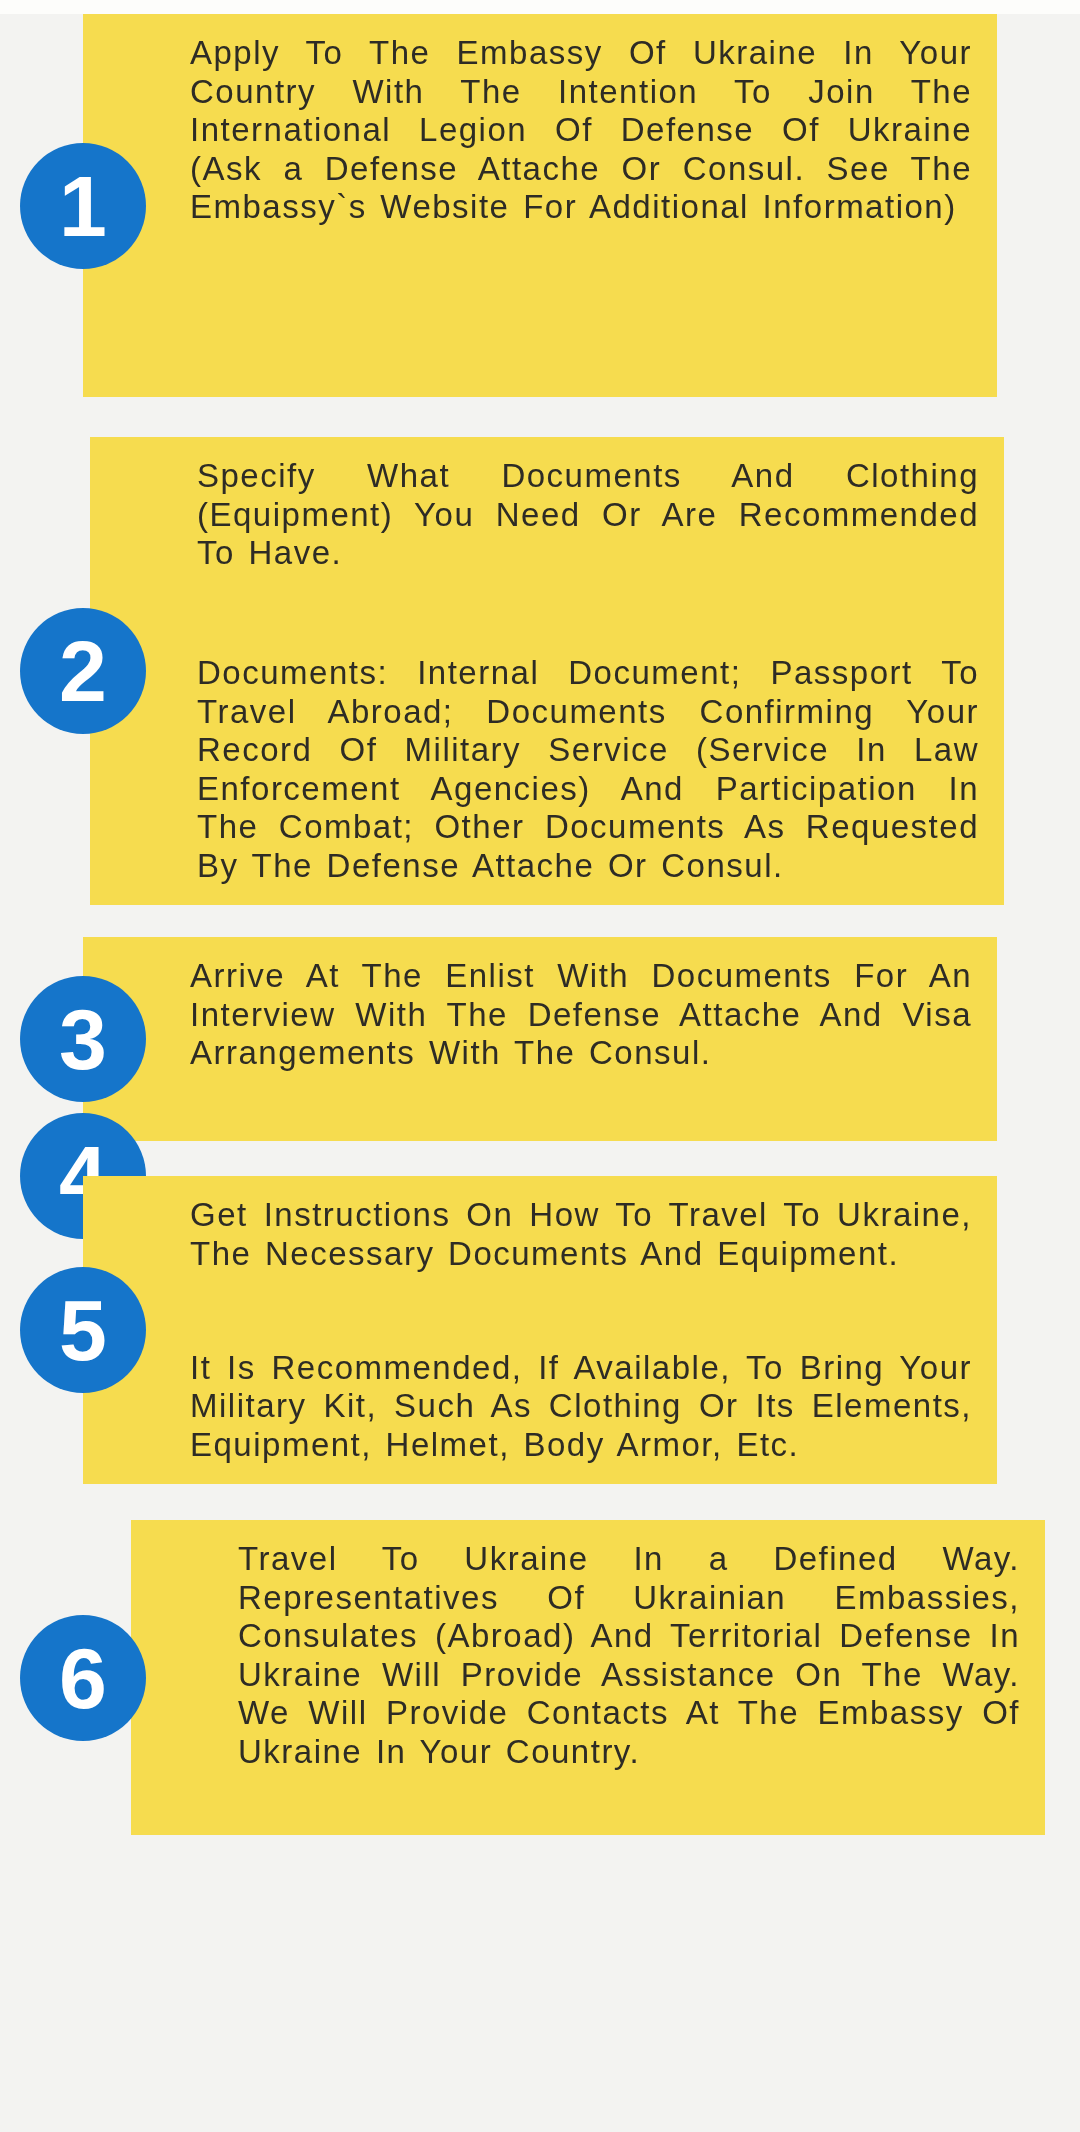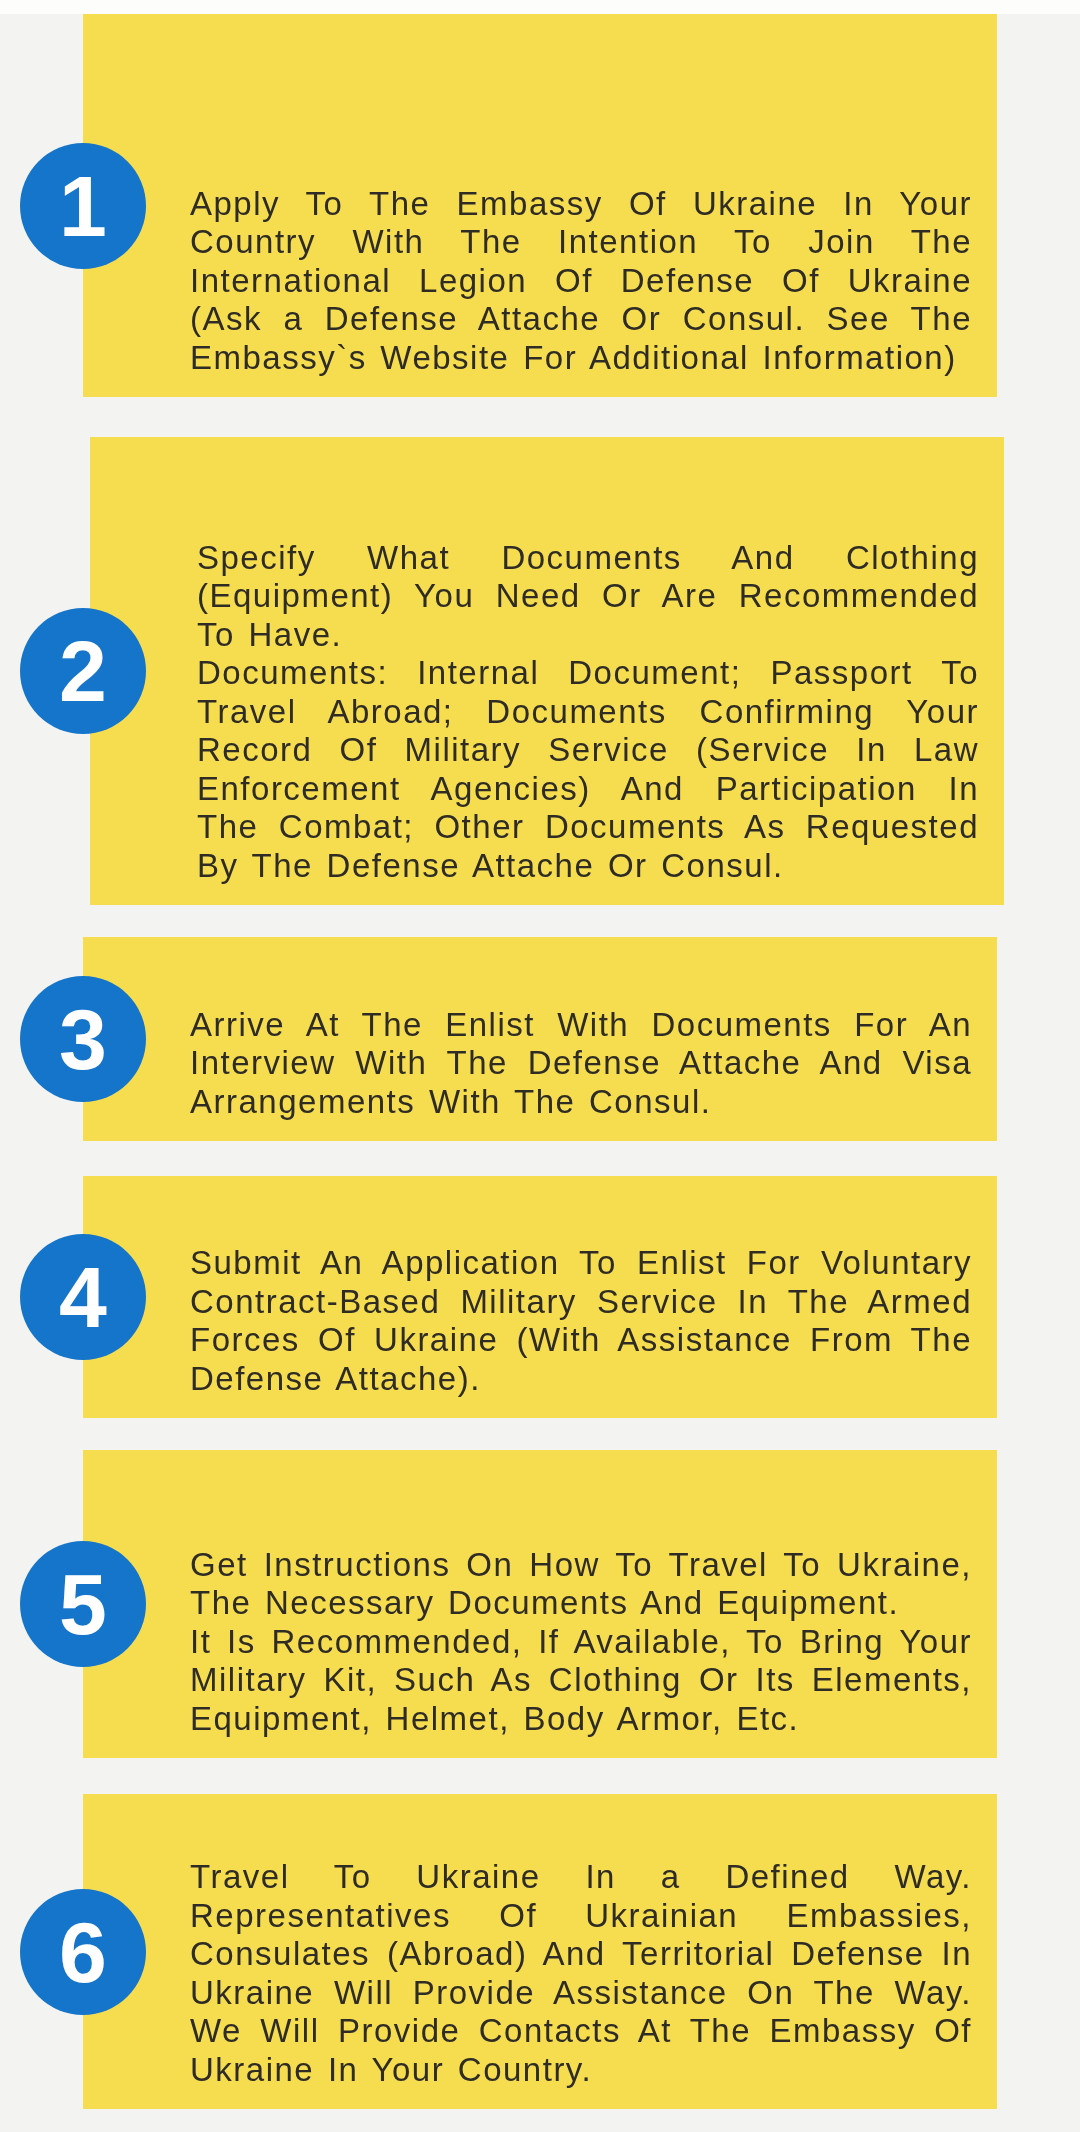--- a/index.html
+++ b/index.html
@@ -25,31 +25,31 @@
     top: 14px; left: 0;
     width: 1080px;
   }
 
   .step { position: relative; }
   .step.s1 { margin-bottom: 40px; }
   .step.s2 { margin-bottom: 32px; padding-left: 7px; }
   .step.s3 { margin-bottom: 35px; }
   .step.s4 { margin-bottom: 32px; }
   .step.s5 { margin-bottom: 36px; }
-  .step.s6 { margin-bottom: 0; }
+  .step.s6 { margin-bottom: 0; padding-left: 48px; }
 
   .step-box {
     box-sizing: border-box;
     margin-left: 83px;
     width: 914px;
     background: var(--box_yellow, #f6dc4f);
     padding: 20px 25px 20px 107px;
     display: flex;
     flex-direction: column;
-    justify-content: flex-end;
+    justify-content: space-between;
   }
   .s1 .step-box { min-height: 383px; }
   .s2 .step-box { min-height: 468px; }
   .s3 .step-box { min-height: 204px; }
   .s4 .step-box { min-height: 242px; }
   .s5 .step-box { min-height: 308px; }
   .s6 .step-box { min-height: 315px; }
 
   .step-box p {
     margin: 0;
@@ -111,23 +111,20 @@
     <div class="step s3">
       <div class="step-box">
         <p>Arrive At The Enlist With Documents For An Interview With The Defense Attache And Visa Arrangements With The Consul.</p>
       </div>
       <div class="step-circle">
         <span>3</span>
       </div>
     </div>
 
     <div class="step s4">
-      <div class="step-box">
-        <p>Submit An Application To Enlist For Voluntary Contract-Based Military Service In The Armed Forces Of Ukraine (With Assistance From The Defense Attache).</p>
-      </div>
       <div class="step-circle">
         <span>4</span>
       </div>
     </div>
 
     <div class="step s5">
       <div class="step-box">
         <p>Get Instructions On How To Travel To Ukraine, The Necessary Documents And Equipment.</p>
         <p>It Is Recommended, If Available, To Bring Your Military Kit, Such As Clothing Or Its Elements, Equipment, Helmet, Body Armor, Etc.</p>
       </div>

